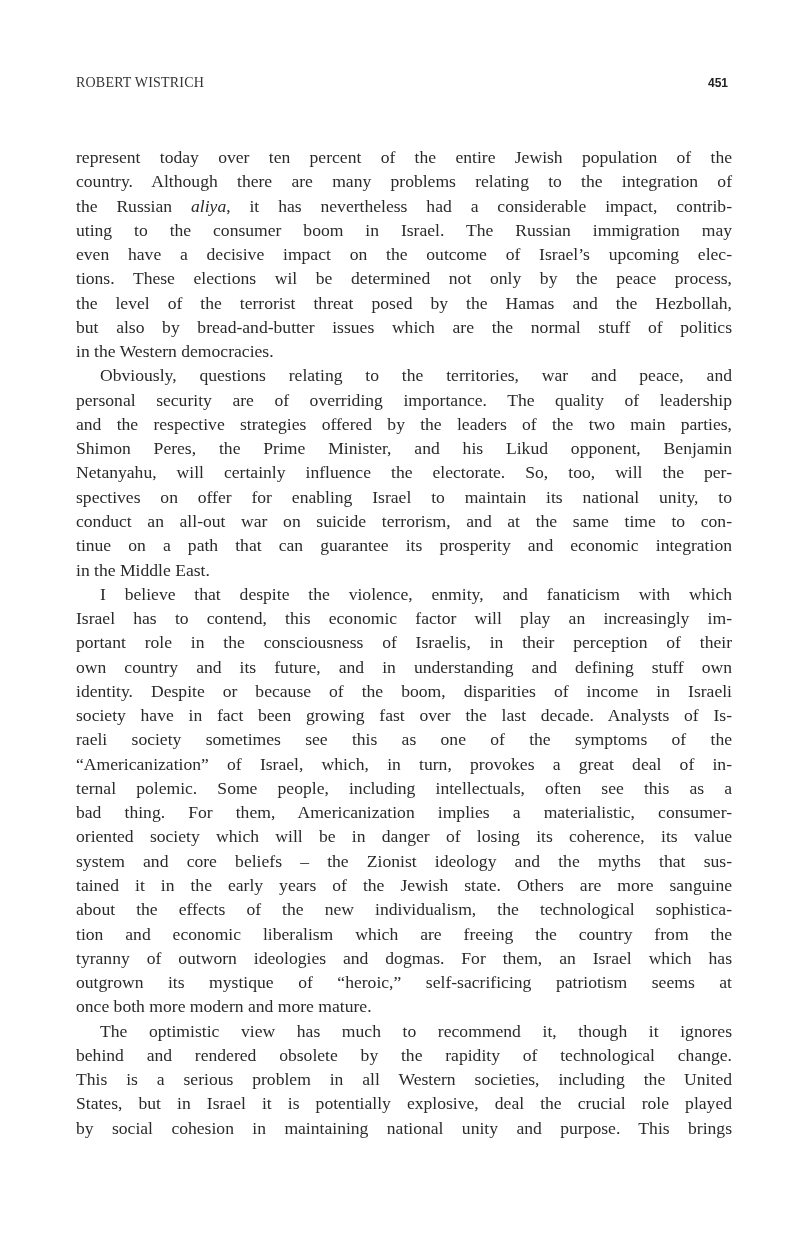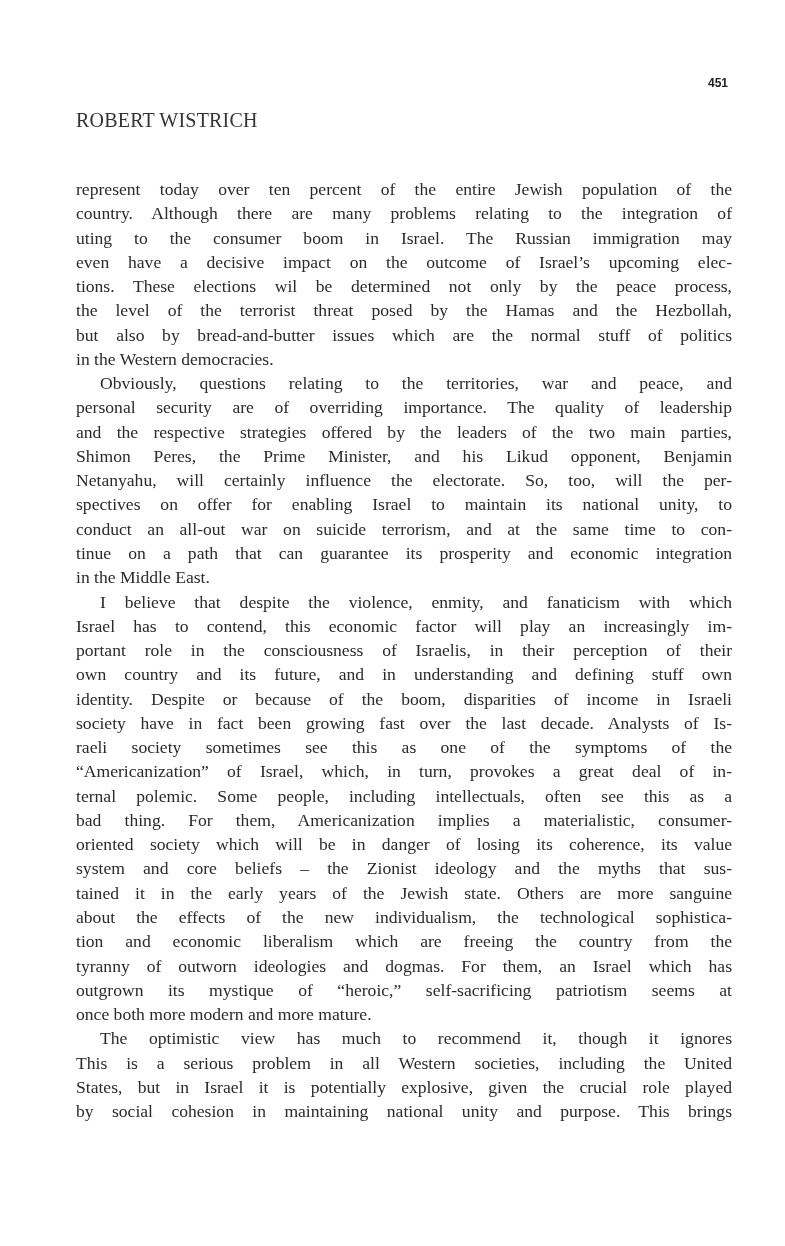--- a/index.html
+++ b/index.html
@@ -8,37 +8,35 @@
     background: #ffffff;
     position: relative; overflow: hidden;
     color: #2b2b2b;
   }
   .page-header {
     position: absolute; left: 76px; top: 71px; width: 652px; height: 24px;
   }
   .running-head {
     position: absolute; left: 0; top: 0;
     font-family: "Liberation Serif", "DejaVu Serif", serif;
-    font-size: 20px; letter-spacing: 0.2px; color: #333;
+    font-size: 14px; letter-spacing: 0.2px; color: #333;
     line-height: 24px;
-    margin-top: 37px;
   }
   .page-number {
     position: absolute; right: 0; top: 0;
     font-family: "Liberation Sans", "DejaVu Sans", sans-serif;
     font-weight: bold; font-size: 12px; color: #222;
     line-height: 24px;
   }
   .body-text {
     position: absolute; left: 76px; top: 145px; width: 656px;
     font-family: "Liberation Serif", "DejaVu Serif", serif;
     font-size: 17.6px;
     line-height: 24.27px;
     color: #2a2a2a;
-    margin-top: 32px;
   }
   .line {
     display: block; height: 24.27px; white-space: nowrap;
     text-align: justify; text-align-last: justify;
   }
   .line.last { text-align-last: left; }
   .line.indent { padding-left: 24px; }
   em { font-style: italic; }
 </style>
 </head>
@@ -46,20 +44,21 @@
 
 <div class="page-header">
   <span class="running-head">ROBERT WISTRICH</span>
   <span class="page-number">451</span>
 </div>
 
 <div class="body-text" id="body-text">
     <div>
       <span class="line">represent today over ten percent of the entire Jewish population of the</span>
       <span class="line">country. Although there are many problems relating to the integration of</span>
+      <span class="line">the Russian <em>aliya</em>, it has nevertheless had a considerable impact, contrib-</span>
       <span class="line">uting to the consumer boom in Israel. The Russian immigration may</span>
       <span class="line">even have a decisive impact on the outcome of Israel’s upcoming elec-</span>
       <span class="line">tions. These elections wil be determined not only by the peace process,</span>
       <span class="line">the level of the terrorist threat posed by the Hamas and the Hezbollah,</span>
       <span class="line">but also by bread-and-butter issues which are the normal stuff of politics</span>
       <span class="line last">in the Western democracies.</span>
     </div>
     <div>
       <span class="line indent">Obviously, questions relating to the territories, war and peace, and</span>
       <span class="line">personal security are of overriding importance. The quality of leadership</span>
@@ -86,17 +85,18 @@
       <span class="line">system and core beliefs – the Zionist ideology and the myths that sus-</span>
       <span class="line">tained it in the early years of the Jewish state. Others are more sanguine</span>
       <span class="line">about the effects of the new individualism, the technological sophistica-</span>
       <span class="line">tion and economic liberalism which are freeing the country from the</span>
       <span class="line">tyranny of outworn ideologies and dogmas. For them, an Israel which has</span>
       <span class="line">outgrown its mystique of “heroic,” self-sacrificing patriotism seems at</span>
       <span class="line last">once both more modern and more mature.</span>
     </div>
     <div>
       <span class="line indent">The optimistic view has much to recommend it, though it ignores</span>
+      <span class="line">behind and rendered obsolete by the rapidity of technological change.</span>
       <span class="line">This is a serious problem in all Western societies, including the United</span>
-      <span class="line">States, but in Israel it is potentially explosive, given the crucial role played</span>
+      <span class="line">States, but in Israel it is potentially explosive, deal the crucial role played</span>
       <span class="line">by social cohesion in maintaining national unity and purpose. This brings</span>
     </div>
   </div>
 
 </body></html>

